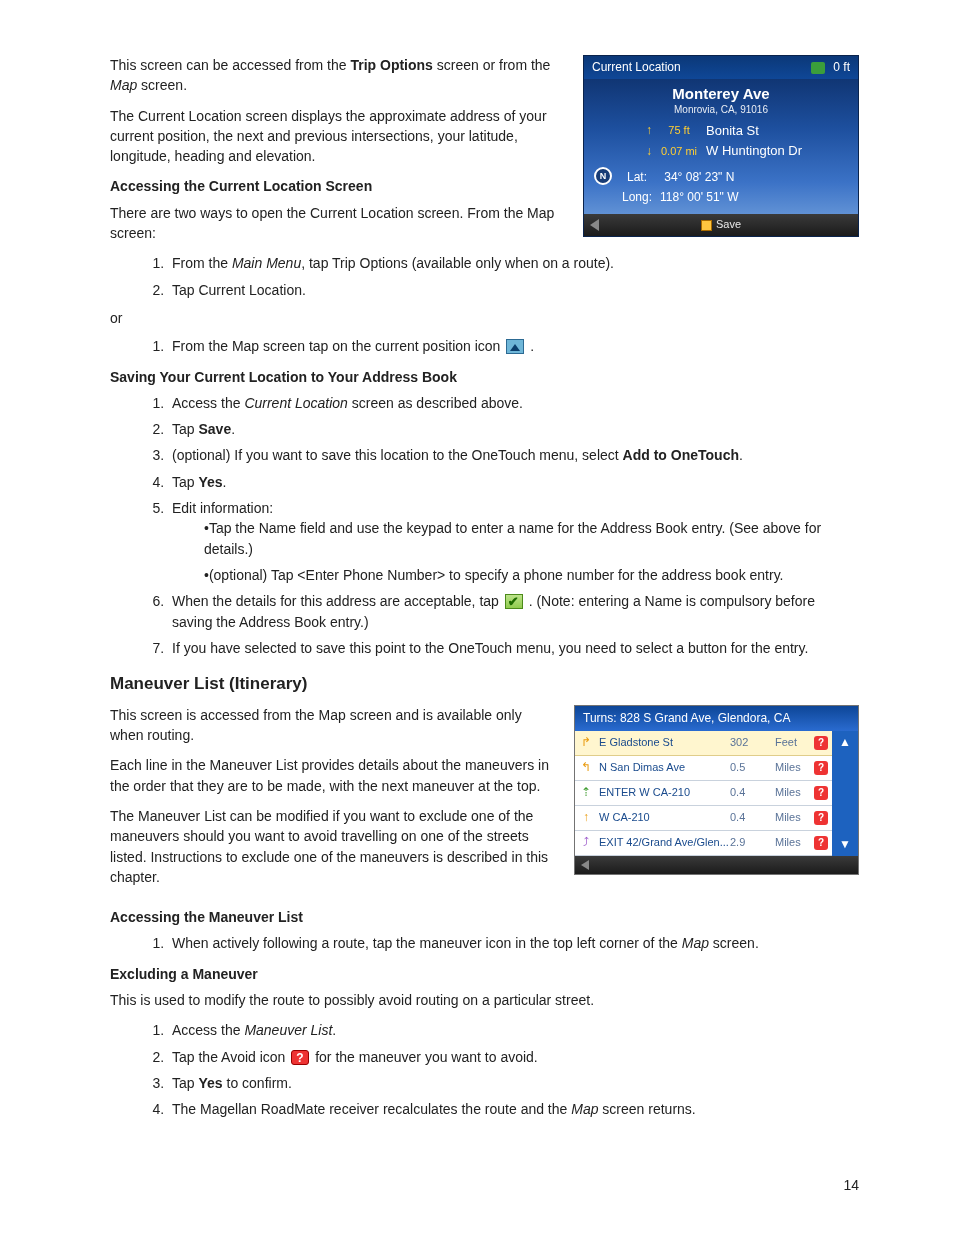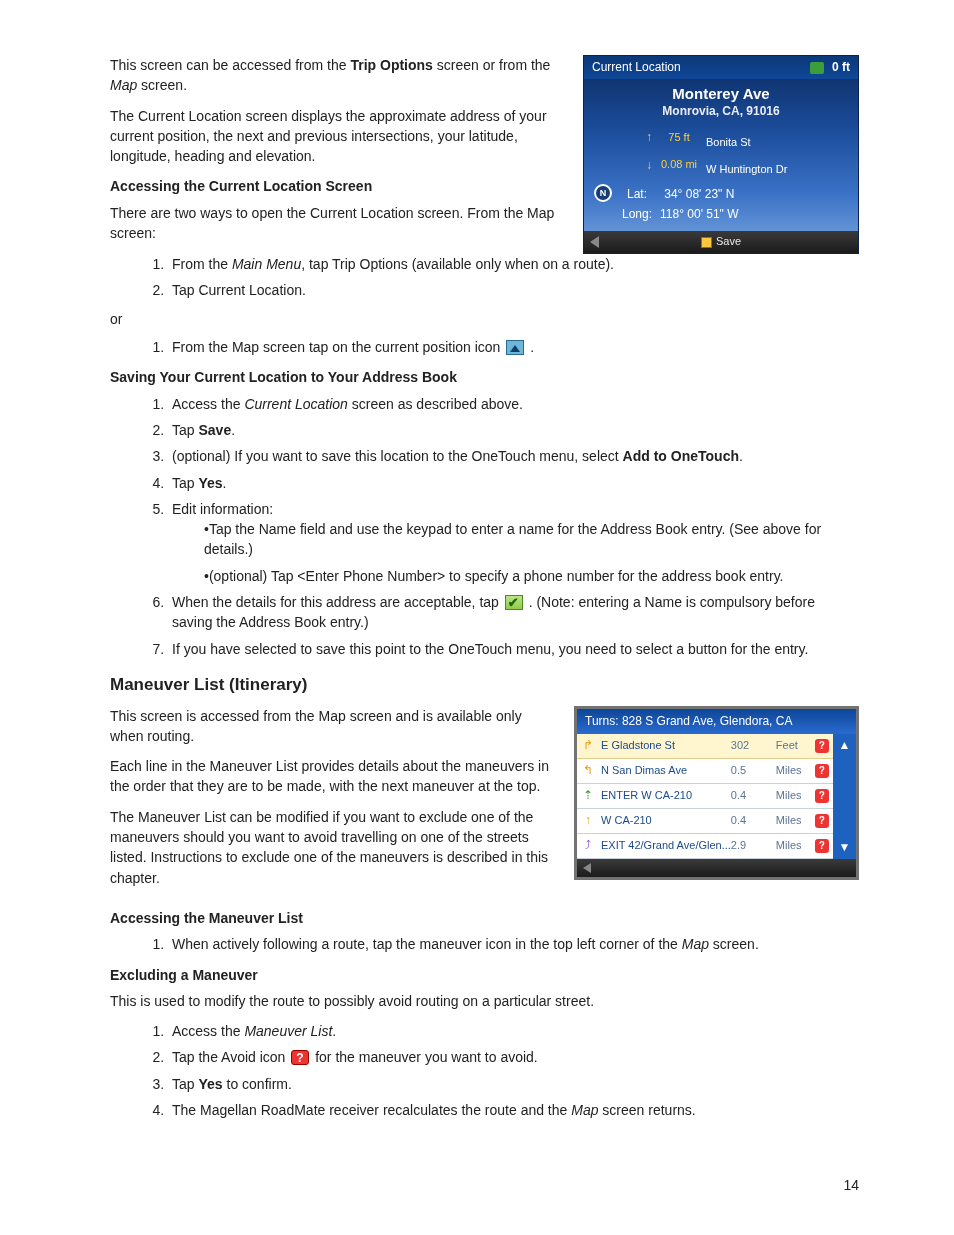--- a/index.html
+++ b/index.html
@@ -53,47 +53,47 @@
   }
   .cl-header {
     display: flex; justify-content: space-between; align-items: center;
     padding: 3px 8px;
     background: linear-gradient(#0b3878, #0f4797);
     font-size: 12px;
   }
   .cl-header .gps { width:14px;height:12px;background:#3b9e3b;border-radius:2px; display:inline-block;}
   .cl-body { padding: 4px 10px 6px 10px; text-align: center; }
   .cl-street { font-size: 15px; font-weight: 700; }
-  .cl-city { font-size: 12px; margin-top:-2px; opacity: .9; font-weight: bold;}
+  .cl-city { font-size: 10px; margin-top:-2px; opacity: .9;}
   .cl-mid { display:flex; gap:8px; margin-top:4px;}
   .cl-compass-col { width:44px; display:flex;flex-direction:column;align-items:center;justify-content:flex-end;}
   .cl-arrow-col { display:flex;flex-direction:column;gap:2px;}
   .cl-arrow-row { display:flex; align-items:center; gap:6px; }
   .arr { color:#ffcf33; font-size:12px;}
   .cl-dist { color:#ffcf33; font-size:11px; width:42px;}
-  .cl-road { color:#fff; font-size:11px;margin-top:10px;}
+  .cl-road { color:#fff; font-size:13px;}
   .cl-coords { display:flex; gap:8px; margin-top:6px; align-items:flex-start;}
   .cl-compass {
     width:18px;height:18px;border:2px solid #fff;border-radius:50%;
     display:flex;align-items:center;justify-content:center;font-size:9px;font-weight:700;
     background:#183c76;
   }
   .cl-coord-table { font-size:12px; }
   .cl-coord-table td { padding-right:6px;}
   .cl-footer {
     background: linear-gradient(#3a3a3a,#1b1b1b);
     display:flex; align-items:center; justify-content:space-between;
     padding: 2px 6px; height:22px;
   }
   .cl-back { width:0;height:0;border-top:6px solid transparent;border-bottom:6px solid transparent;border-right:9px solid #888;}
   .cl-save { color:#e8e8e8; font-size:11px; display:flex;align-items:center;gap:4px;margin:0 auto;}
   .cl-save .disk{width:11px;height:11px;background:#ffc640;border:1px solid #a86b00;}
 
   
-  .device-ml { width:285px; font-size:11px; border:3px solid #737373; background:#fff;}
+  .device-ml { width:285px; font-size:11px; border:1px solid #737373; background:#fff;}
   .ml-header {
     background: linear-gradient(#0d4697,#2a6bd0);
     color:#fff; padding:4px 8px; font-size:12px;
   }
   .ml-row { display:flex; align-items:center; height:25px; border-bottom:1px solid #c9d2dd;}
   .ml-row.hl { background:#fff6cf; border-bottom:1px solid #e0cd8a;}
   .ml-icon { width:22px; text-align:center; font-size:12px;}
   .ml-name { flex:1; color:#1a4b8d; padding-left:2px; white-space:nowrap; overflow:hidden;}
   .ml-dist { width:42px; color:#5a7398; padding-right:2px;}
   .ml-unit { width:38px; color:#5a7398; padding-left:3px;}
@@ -122,37 +122,37 @@
 </head>
 <body>
 
 <div class="clearfix">
   <div class="fig-right">
     <div class="device-cl">
       <div class="cl-header">
         <span>Current Location</span>
         <span style="display:flex;align-items:center;gap:8px;">
           <span class="gps"></span>
-          <span style="font-weight:700;">0 ft</span>
+          <span style="font-weight:400;">0 ft</span>
         </span>
       </div>
       <div class="cl-body">
         <div class="cl-street">Monterey Ave</div>
         <div class="cl-city">Monrovia, CA, 91016</div>
         <div class="cl-mid">
           <div class="cl-compass-col"></div>
           <div class="cl-arrow-col">
             <div class="cl-arrow-row">
               <span class="arr">↑</span>
               <span class="cl-dist">75 ft</span>
               <span class="cl-road">Bonita St</span>
             </div>
             <div class="cl-arrow-row">
               <span class="arr">↓</span>
-              <span class="cl-dist">0.08 mi</span>
+              <span class="cl-dist">0.07 mi</span>
               <span class="cl-road">W Huntington Dr</span>
             </div>
           </div>
         </div>
         <div class="cl-coords">
           <div class="cl-compass">N</div>
           <table class="cl-coord-table">
             <tbody>
                 <tr>
                   <td>Lat:</td>

